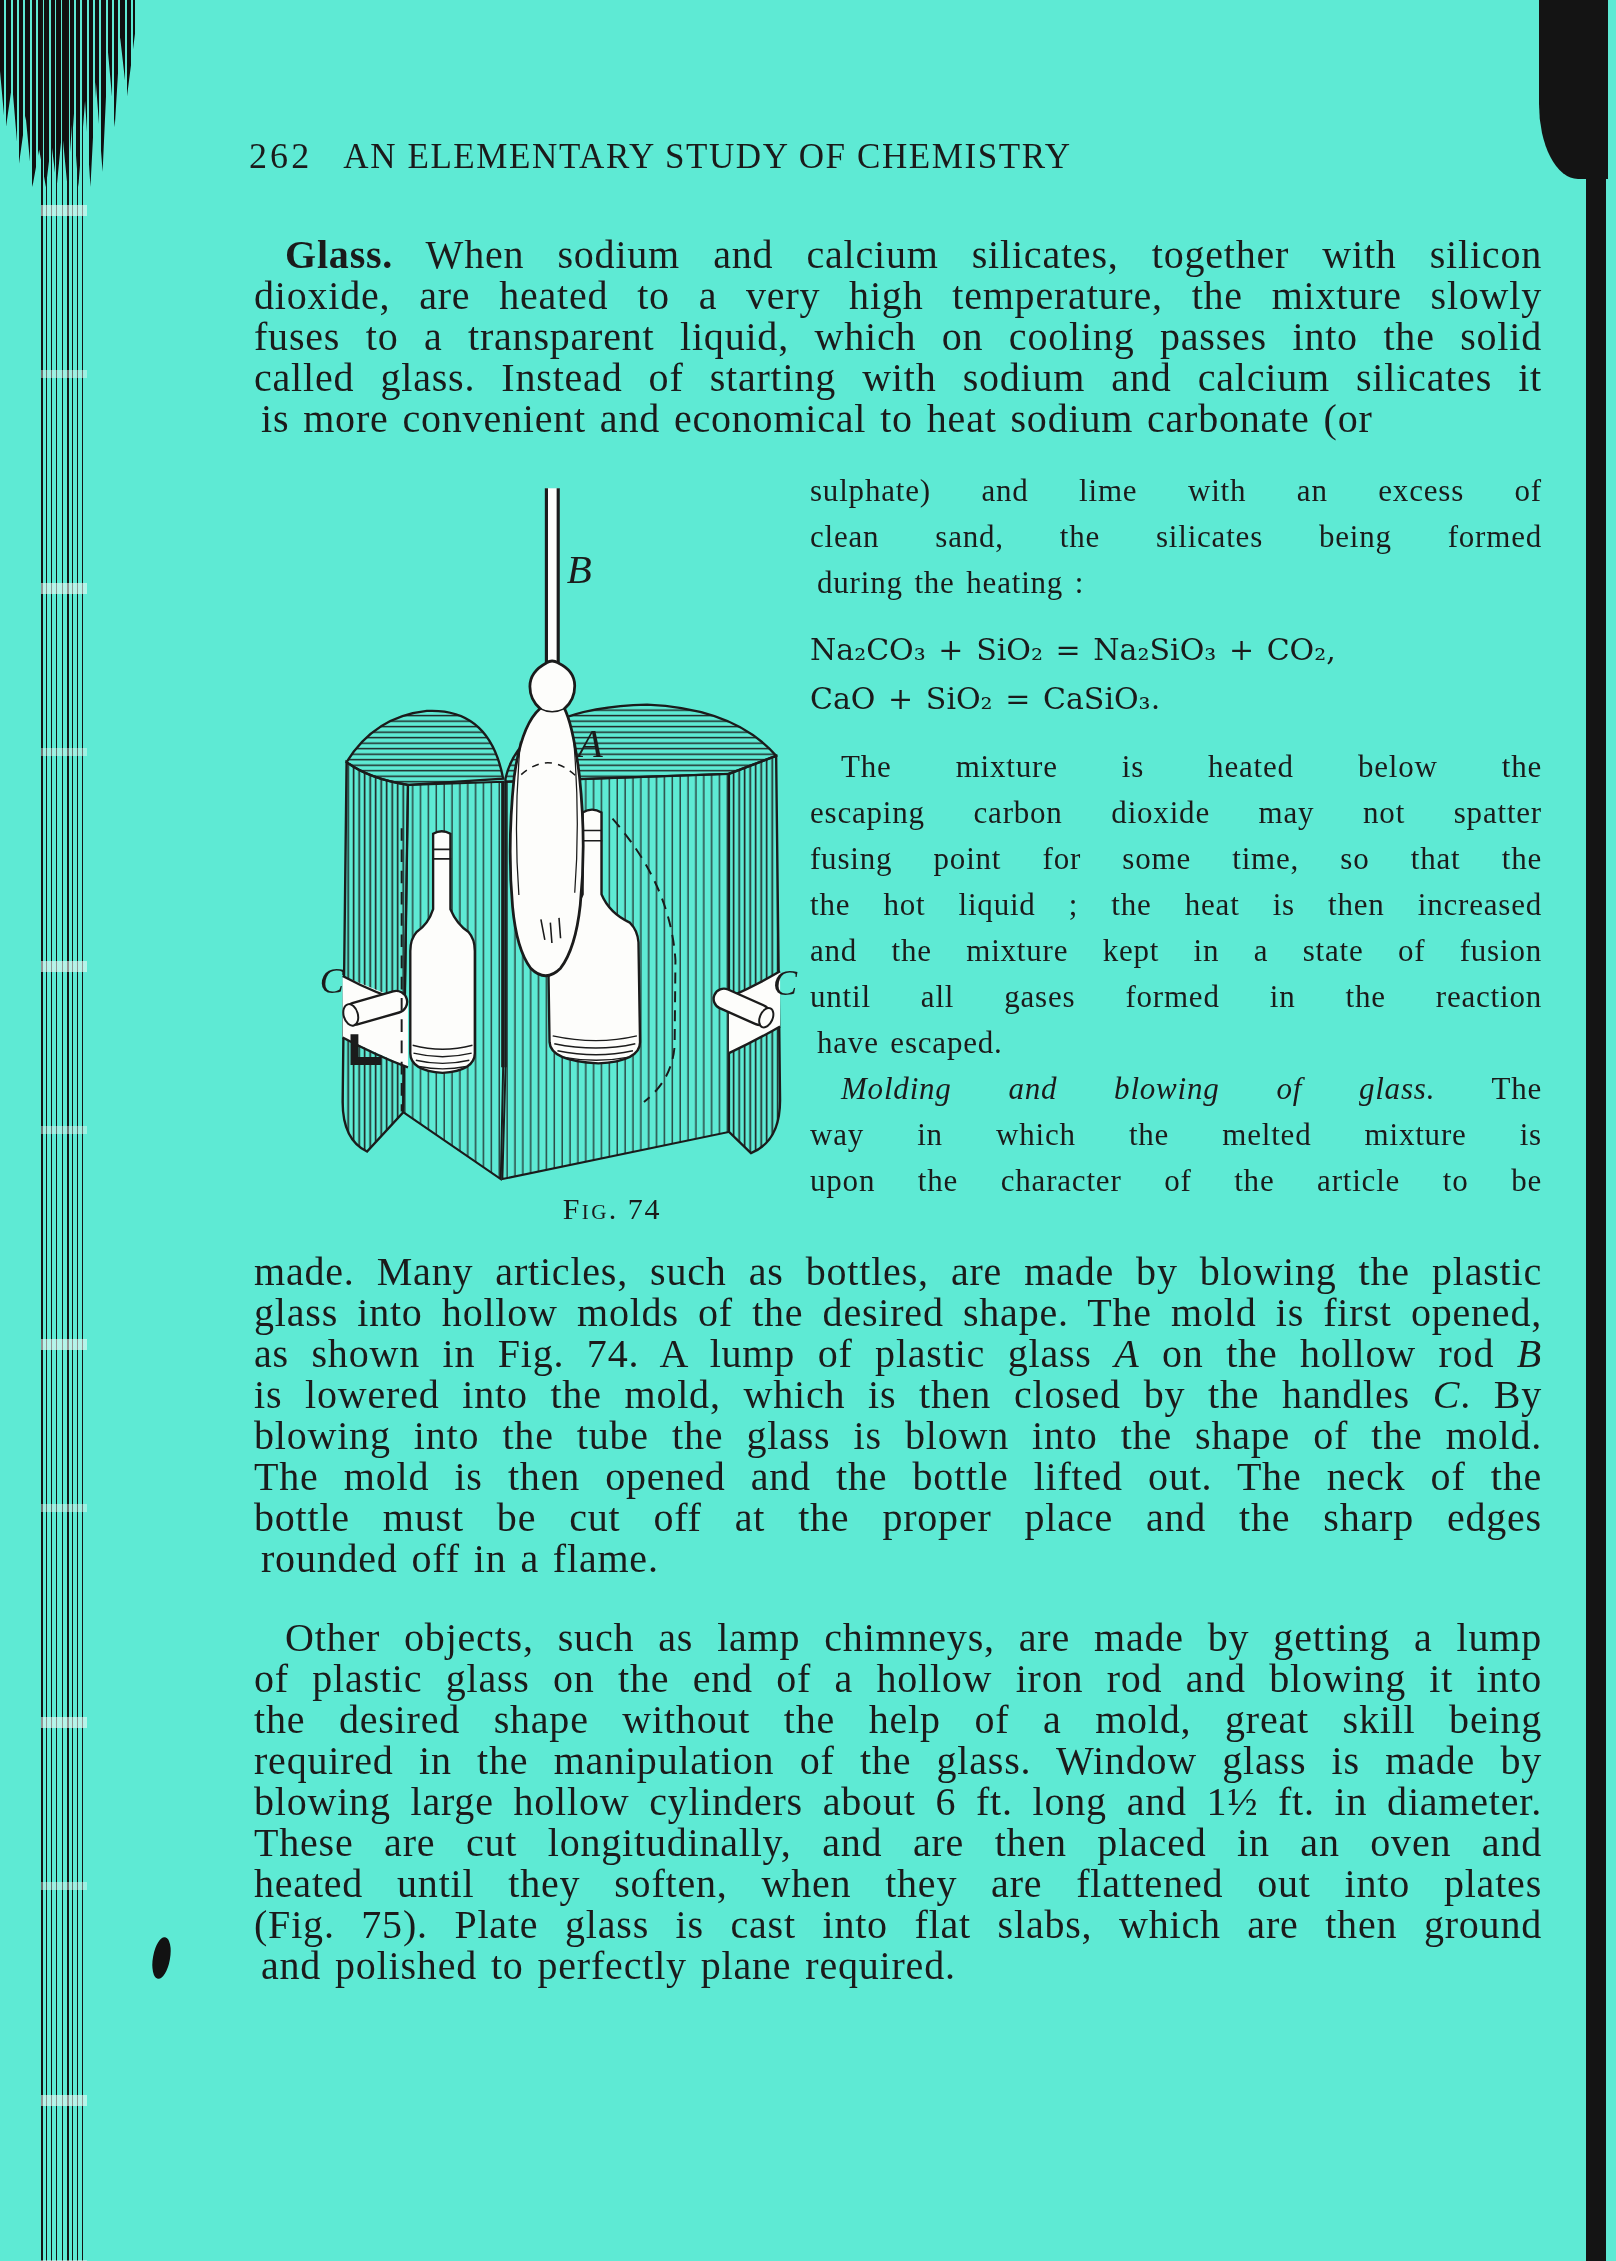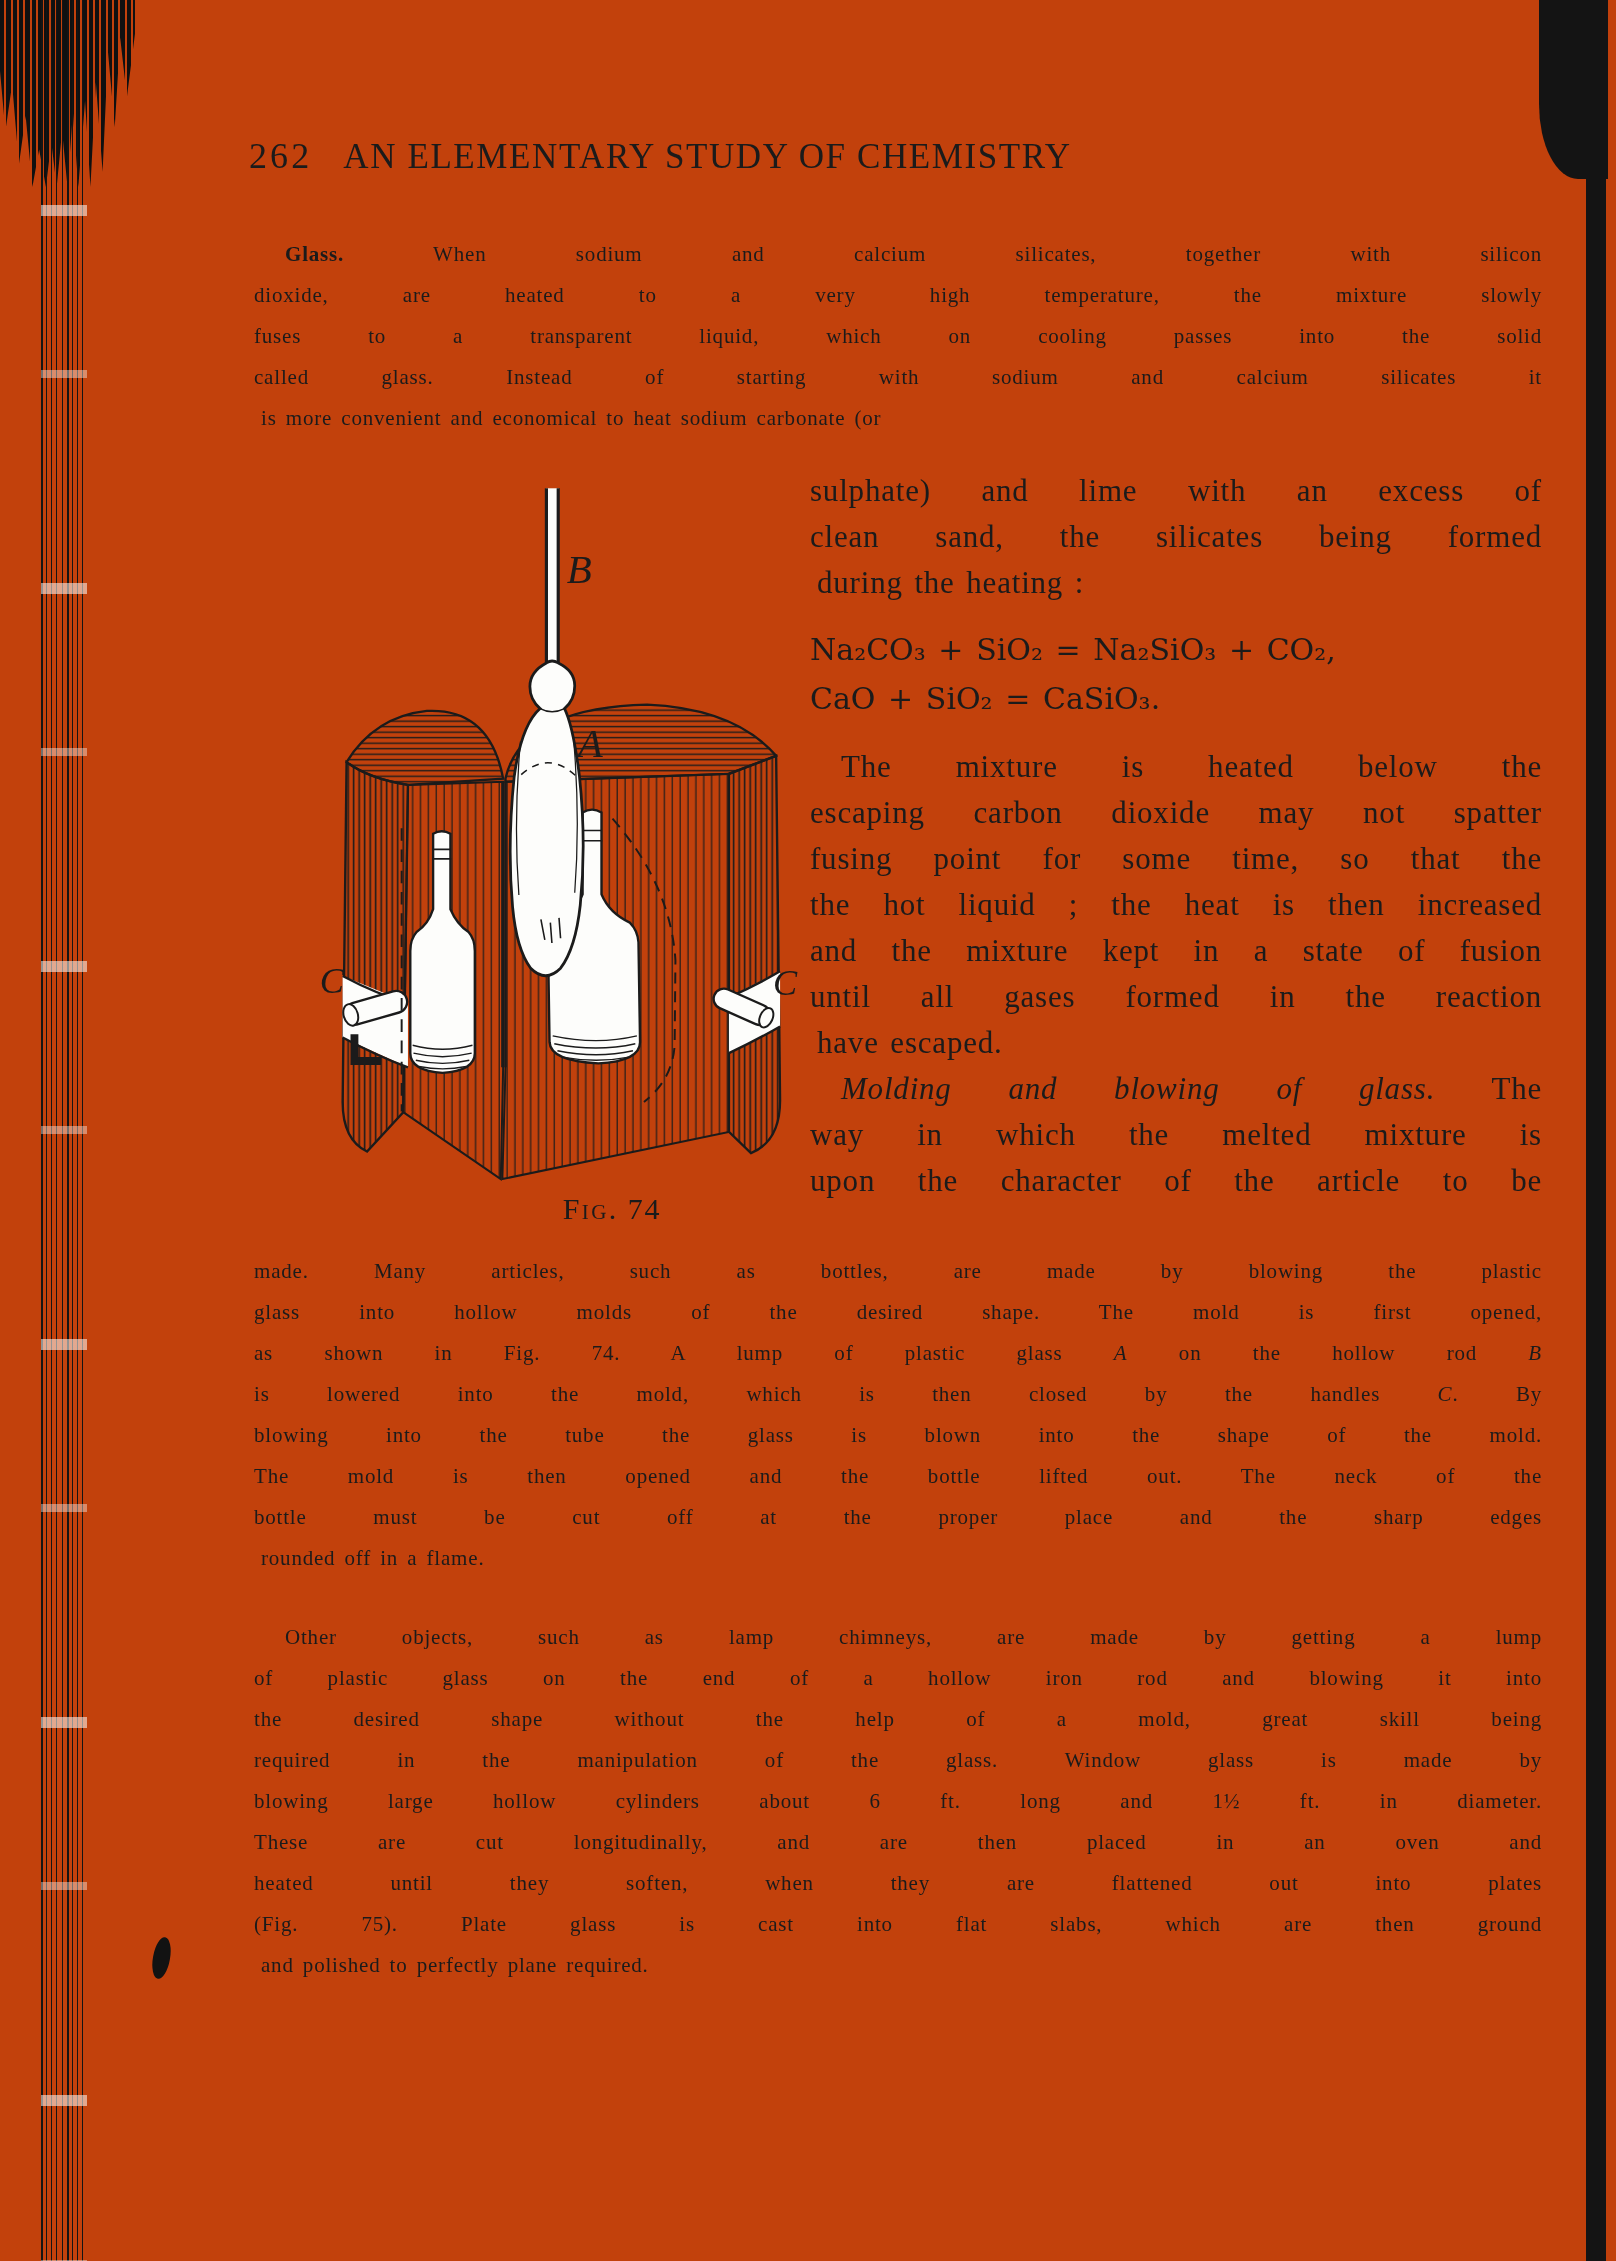--- a/index.html
+++ b/index.html
@@ -1,17 +1,17 @@
 <!DOCTYPE html>
 <html style="font-size:12.6px"><head>
 <meta charset="utf-8">
 <style>
   html,body{margin:0;padding:0;}
   body{width:1616px;height:2261px;background:#ffffff;font-family:"Liberation Serif",serif;color:#1b1b1b;}
-  .page{position:relative;width:1616px;height:2261px;background:#c2410c;overflow:hidden;}
+  .page{position:relative;width:1616px;height:2261px;background:#5eead4;overflow:hidden;}
 
   
   .binding-strip{position:absolute;left:41px;top:0;width:46px;height:2261px;
     background:repeating-linear-gradient(90deg,#141414 0 2.4px,transparent 2.4px 4.7px,#141414 4.7px 6.3px,transparent 6.3px 10.2px,#141414 10.2px 11px,transparent 11px 15px,#141414 15px 16.5px,transparent 16.5px 21px,#141414 21px 22px,transparent 22px 26px);}
   .binding-fade{position:absolute;left:41px;top:0;width:46px;height:2261px;
     background:repeating-linear-gradient(180deg,transparent 0 205px,rgba(253,253,251,.55) 205px 216px,transparent 216px 370px,rgba(253,253,251,.4) 370px 378px);}
   .binding-top{position:absolute;left:0;top:0;width:135px;height:187px;
     background:repeating-linear-gradient(90deg,#101010 0 3.9px,transparent 3.9px 6.3px,#101010 6.3px 11px,transparent 11px 13.4px,#101010 13.4px 17.3px,transparent 17.3px 19px);
     clip-path:polygon(0 0,100% 0,100% 18%,94% 52%,89% 20%,85% 68%,80% 28%,76% 92%,71% 44%,67% 100%,63% 54%,58% 100%,54% 60%,50% 100%,46% 70%,42% 100%,38% 76%,34% 100%,29% 80%,24% 100%,19% 62%,14% 88%,9% 45%,4% 70%,0 38%);}
 
@@ -19,21 +19,21 @@
   .corner-block{position:absolute;left:1539px;top:0;width:69px;height:179px;background:#141414;border-bottom-left-radius:39px 75px;}
   .right-bar{position:absolute;left:1586px;top:0;width:19.7px;height:2261px;background:#141414;}
   .margin-dot{position:absolute;left:153px;top:1937px;width:17.3px;height:42px;background:#121212;border-radius:50%;transform:rotate(10deg);}
 
   
   .header{position:absolute;left:249px;top:135px;white-space:nowrap;font-size:35px;letter-spacing:1.6px;}
   .header .pageno{font-size:36px;letter-spacing:3.1px;}
   .header .title{margin-left:31px;letter-spacing:1.6px;}
 
   
-  .block{position:absolute;font-size:21px;letter-spacing:0.8px;word-spacing:3.1px;}
+  .block{position:absolute;font-size:40px;letter-spacing:0.8px;word-spacing:3.1px;}
   .b-p1{left:254px;top:234px;width:1288px;line-height:41px;}
   .b-rcol{left:810px;top:468px;width:732px;font-size:31px;line-height:46px;}
   .b-p5{left:254px;top:1251px;width:1288px;line-height:41px;}
   .b-p6{left:254px;top:1617px;width:1288px;line-height:41px;}
   .jl{text-align:justify;text-align-last:justify;height:inherit;}
   .b-p1 .jl,.b-p5 .jl,.b-p6 .jl{height:41px;}
   .b-rcol .jl{height:46px;}
   .jl.end{text-align-last:left;margin-left:7px;}
   .ind{text-indent:31px;}
   .lead{font-weight:bold;}

